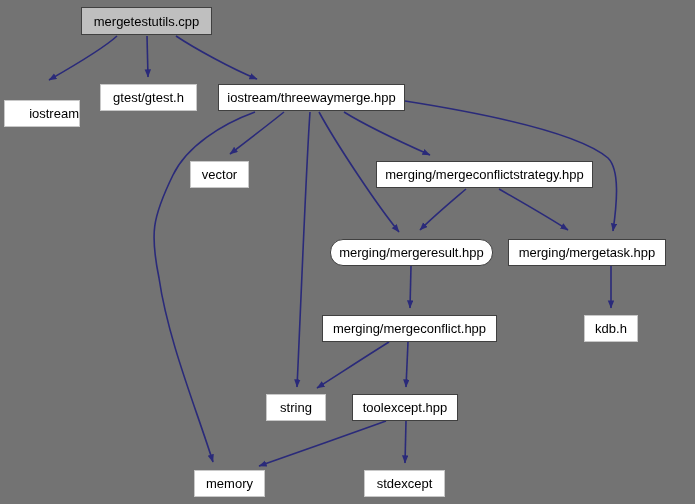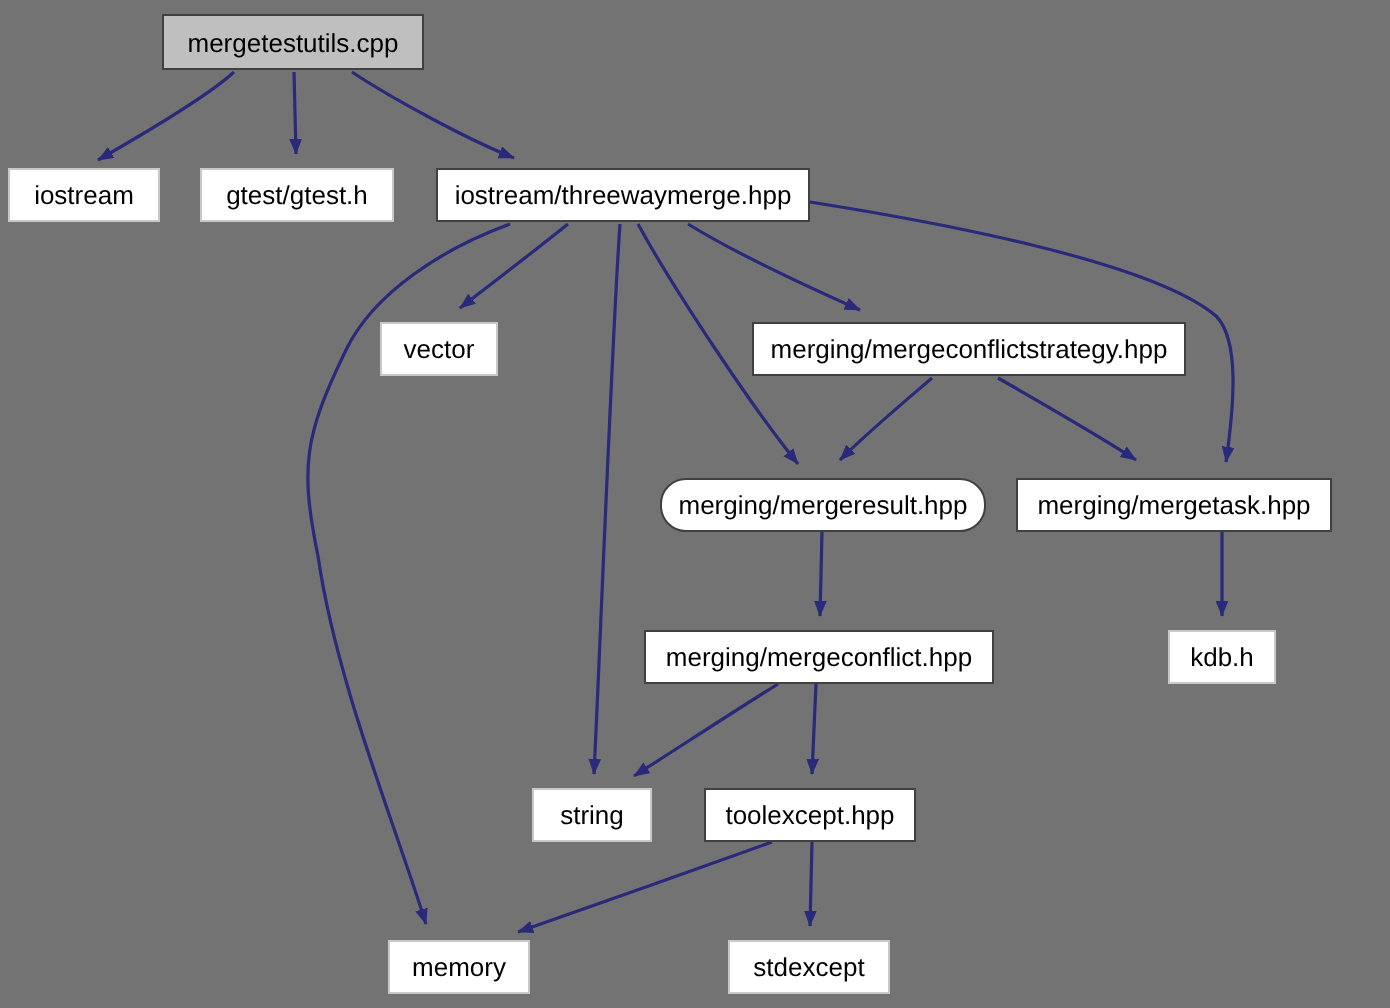--- a/index.html
+++ b/index.html
@@ -95,21 +95,21 @@
       <path d="M386,421 C350,434 293,454 259,466"></path>
 
       <path d="M406,421 L405,463"></path>
     </g>
   </svg>
 
   <div class="node node-root" style="left:81px; top:7px; width:131px; height:28px;">
     <span class="node-label">mergetestutils.cpp</span>
   </div>
 
-  <div class="node node-system" style="left:4px; top:84px; width:76px; height:27px;">
+  <div class="node node-system" style="left:4px; top:100px; width:76px; height:27px;justify-content:flex-end;">
     <span class="node-label">iostream</span>
   </div>
 
   <div class="node node-system" style="left:100px; top:84px; width:97px; height:27px;">
     <span class="node-label">gtest/gtest.h</span>
   </div>
 
   <div class="node node-project" style="left:218px; top:84px; width:187px; height:27px;">
     <span class="node-label">iostream/threewaymerge.hpp</span>
   </div>

